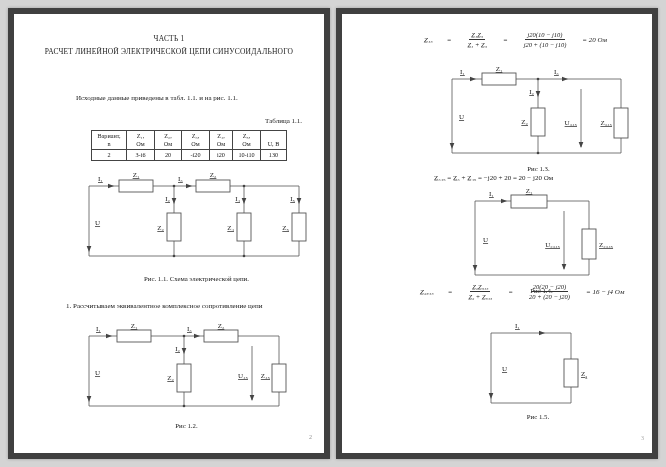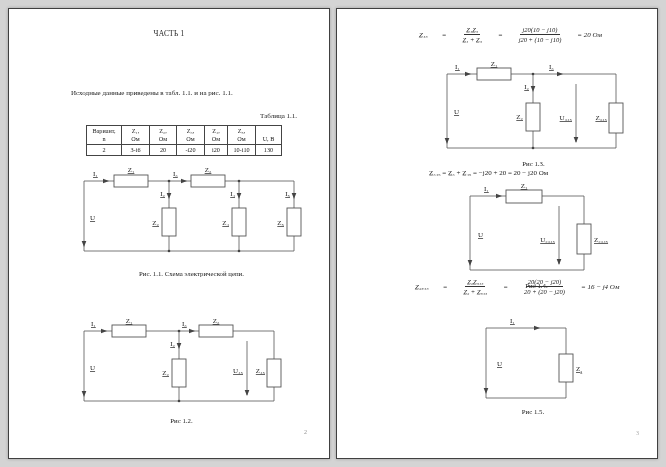--- a/index.html
+++ b/index.html
@@ -1,18 +1,18 @@
 <!DOCTYPE html>
 <html><head>
 <meta charset="utf-8">
 <style>
   html,body{margin:0;padding:0;}
   body{background:#d4d4d4;font-family:"Liberation Serif","DejaVu Serif",serif;color:#1a1a1a;}
   #canvas{position:relative;width:666px;height:467px;background:#d4d4d4;overflow:hidden;}
-  .page{position:absolute;top:8px;width:322px;height:451px;background:#fff;border:1px solid #404040;
+  .page{position:absolute;top:8px;width:322px;height:451px;background:#fff;border:6px solid #404040;
         box-sizing:border-box;box-shadow:0 0 3px rgba(0,0,0,.25);}
   #page1{left:8px;} #page2{left:336px;}
   .abs{position:absolute;text-align:center;}
   .title{top:18px;left:0;right:0;text-align:center;font-size:7.5px;line-height:13px;letter-spacing:.2px;}
   .intro{top:80px;left:62px;font-size:7px;}
   .tabcap{top:103px;left:16px;width:272px;text-align:right;font-size:7px;}
   table.data{position:absolute;top:116px;left:77px;border-collapse:collapse;table-layout:fixed;width:195px;}
   table.data th,table.data td{border:1px solid #444;font-weight:normal;font-size:6.2px;line-height:8px;
         text-align:center;padding:1px 0;overflow:hidden;}
   table.data td{height:10px;padding:0;}
@@ -35,20 +35,21 @@
 </style>
 </head>
 <body>
 
 <div id="canvas">
 
   <div class="page" id="page1">
 
     <div class="abs title">
       <div>ЧАСТЬ 1</div>
+      <div>РАСЧЕТ ЛИНЕЙНОЙ ЭЛЕКТРИЧЕСКОЙ ЦЕПИ СИНУСОИДАЛЬНОГО</div>
     </div>
 
     <div class="abs intro">Исходные данные приведены в табл. 1.1. и на рис. 1.1.</div>
 
     <div class="abs tabcap">Таблица 1.1.</div>
 
     <table class="data">
       <colgroup>
         <col style="width:35px">
           <col style="width:28px">
@@ -132,20 +133,21 @@
         <text x="80" y="62" text-anchor="end">Z₂</text>
         <text x="156" y="33" text-anchor="end">I₄</text>
         <text x="150" y="62" text-anchor="end">Z₄</text>
         <text x="211" y="33" text-anchor="end">I₅</text>
         <text x="205" y="62" text-anchor="end">Z₅</text>
         <text x="11" y="57">U</text>
       </svg>
       <div class="figcap">Рис. 1.1. Схема электрической цепи.</div>
     </div>
 
+    <div class="abs sec">1. Рассчитываем эквивалентное комплексное сопротивление цепи</div>
 
     <div class="fig" style="left:70px;top:306px;width:205px;">
       <svg class="cs" width="205" height="94" viewBox="0 0 205 94">
         <g>
           <path d="M5,16 H195 M5,16 V86 M5,86 H195 M195,16 V86 M100,16 V86 M168,26 V80"></path>
         </g>
         <g>
           <rect x="33" y="10" width="34" height="12"></rect>
           <rect x="120" y="10" width="34" height="12"></rect>
           <rect x="93" y="44" width="14" height="28"></rect>

